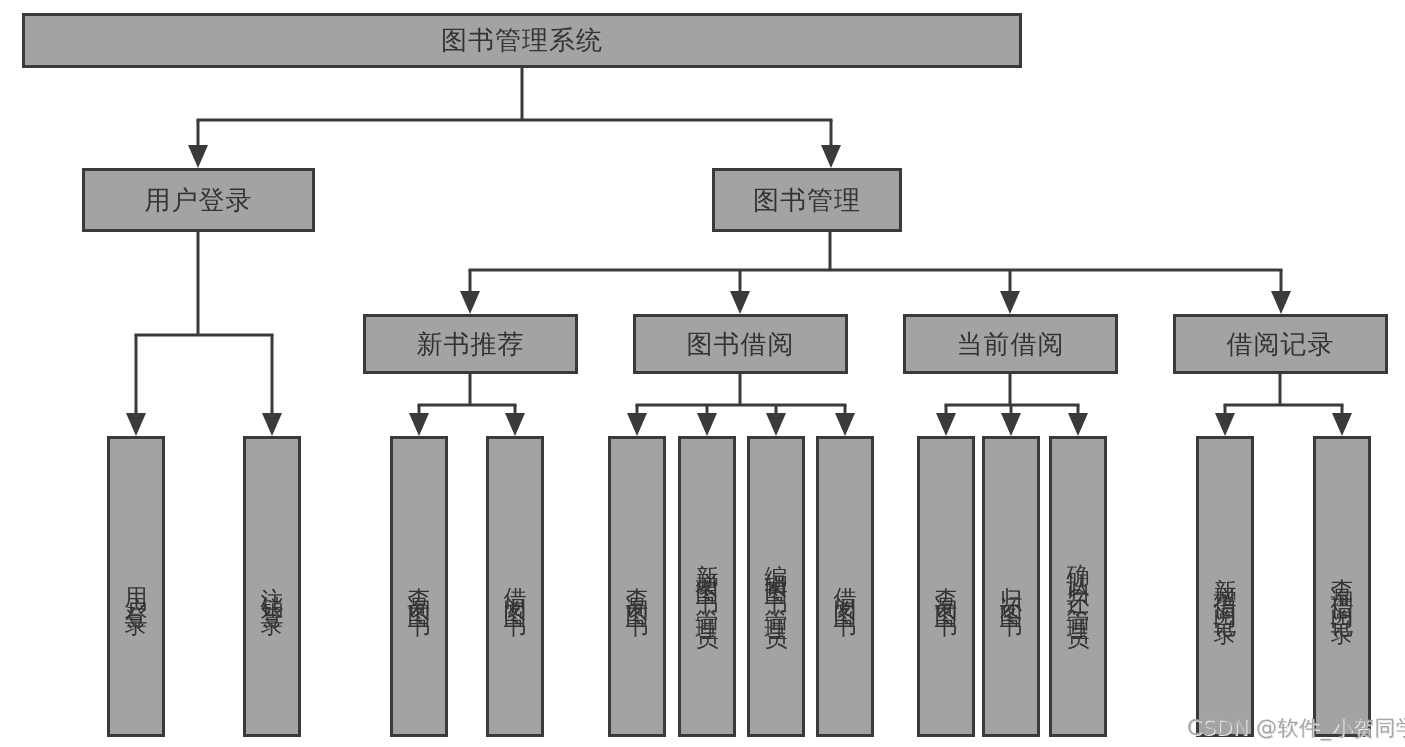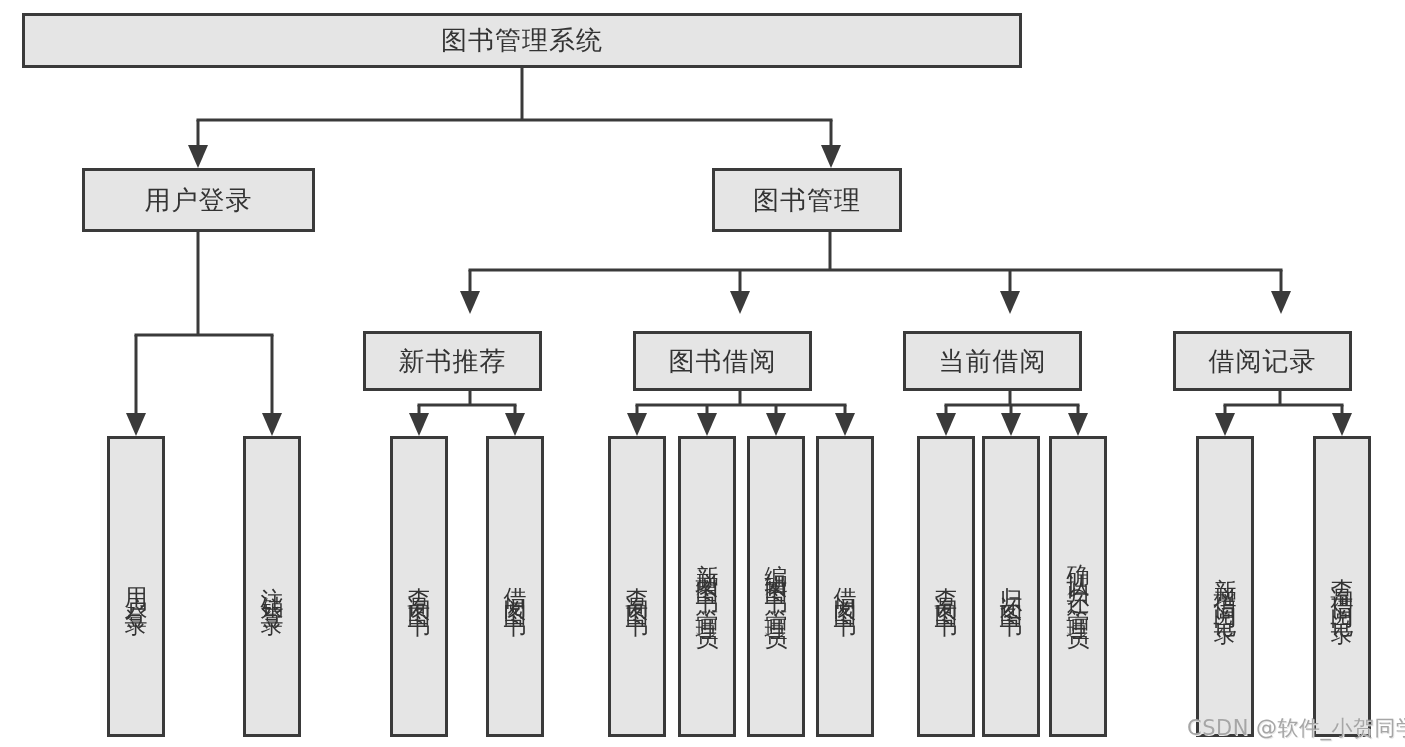--- a/index.html
+++ b/index.html
@@ -2,33 +2,33 @@
 <html><head>
 <meta charset="utf-8">
 <style>
   html,body{margin:0;padding:0;background:#ffffff;}
   .canvas{
     position:relative;width:1405px;height:747px;background:#ffffff;overflow:hidden;
     font-family:"DejaVu Sans",sans-serif;color:#333333;
   }
   .connectors{position:absolute;left:0;top:0;width:1405px;height:747px;}
   .box{
-    position:absolute;box-sizing:border-box;border:3px solid #3a3a3a;background:#e5e5e5;
+    position:absolute;box-sizing:border-box;border:3px solid #3a3a3a;background:#a3a3a3;
     display:flex;align-items:center;justify-content:center;
   }
   .hlabel{font-size:26px;letter-spacing:1px;white-space:nowrap;}
   .vleaf span{
     writing-mode:vertical-rl;text-orientation:mixed;
     font-size:23px;letter-spacing:9px;line-height:1;white-space:nowrap;
   }
   
   #box-root{left:22px;top:13px;width:1000px;height:55px;}
   #box-user-login{left:82px;top:168px;width:233px;height:64px;}
   #box-book-mgmt{left:712px;top:168px;width:190px;height:64px;}
-  .lvl3{top:331px;width:179px;height:60px;}
+  .lvl3{top:314px;width:215px;height:60px;}
   #box-new-books{left:363px;}
   #box-book-borrow{left:633px;}
   #box-current-borrow{left:903px;}
   #box-borrow-records{left:1173px;}
   .vleaf{top:436px;width:58px;height:301px;}
   #leaf-ul-login{left:107px;}
   #leaf-ul-logout{left:243px;}
   #leaf-nb-query{left:390px;}
   #leaf-nb-borrow{left:486px;}
   #leaf-bb-query{left:608px;}

